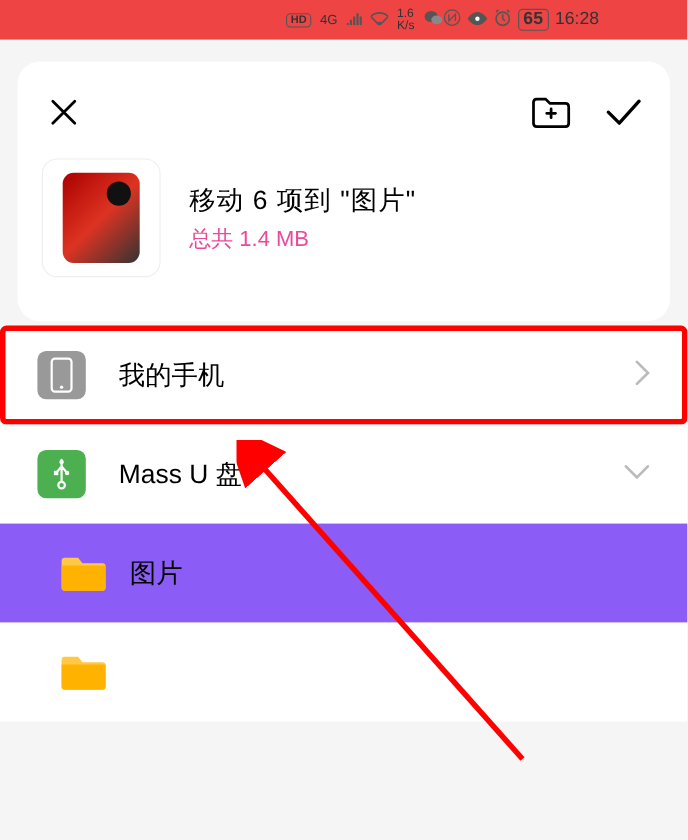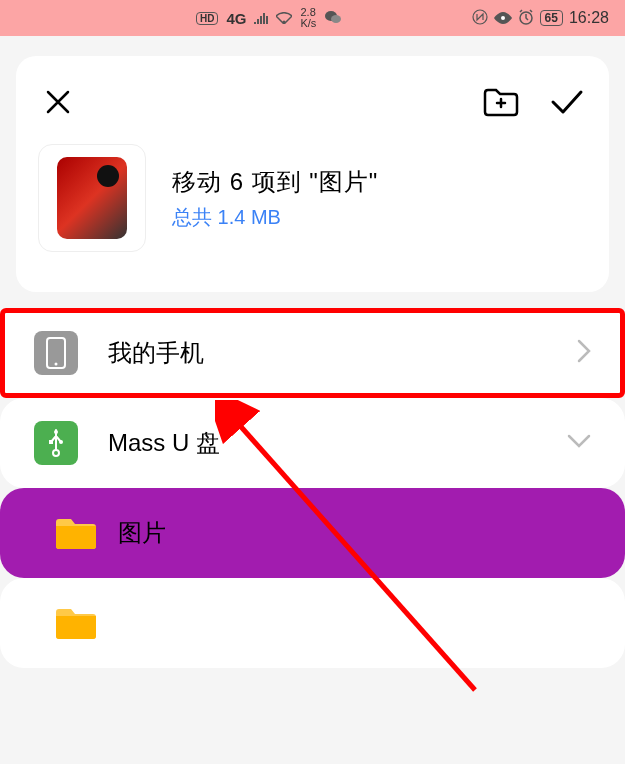--- a/index.html
+++ b/index.html
@@ -6,24 +6,24 @@
     body {
       width: 625px;
       height: 764px;
       background: #f5f5f5;
       font-family: -apple-system, BlinkMacSystemFont, "Segoe UI", sans-serif;
       overflow: hidden;
       position: relative;
     }
     .status-bar {
       height: 36px;
-      background: #fca5a5;
-      display: flex;
-      align-items: center;
-      justify-content: space-between;
+      background: #ef4444;
+      display: flex;
+      align-items: center;
+      justify-content: center;
       padding: 0 16px;
       font-size: 15px;
       color: #333;
     }
     .status-left {
       display: flex;
       align-items: center;
       gap: 8px;
       margin-left: 180px;
     }
@@ -33,32 +33,32 @@
       gap: 6px;
     }
     .hd-badge {
       border: 1.5px solid #555;
       border-radius: 4px;
       padding: 0 3px;
       font-size: 10px;
       font-weight: bold;
     }
     .signal-4g {
-      font-size: 15px;
-      font-weight: bold;
+      font-size: 12px;
+      font-weight: normal;
     }
     .speed-text {
       font-size: 11px;
       line-height: 1;
     }
     .battery-badge {
       border: 1.5px solid #555;
       border-radius: 4px;
       padding: 0 4px;
-      font-size: 12px;
+      font-size: 16px;
       font-weight: bold;
     }
     .time-text {
       font-size: 16px;
       font-weight: 400;
     }
     .card {
       margin: 20px 16px 0;
       background: #fff;
       border-radius: 20px;
@@ -122,44 +122,43 @@
       flex-direction: column;
       gap: 6px;
     }
     .move-title {
       font-size: 24px;
       color: #000;
       letter-spacing: 1px;
     }
     .move-subtitle {
       font-size: 20px;
-      color: #3b82f6;
+      color: #ec4899;
     }
     .list {
-      margin-top: 16px;
+      margin-top: 4px;
     }
     .list-item {
       display: flex;
       align-items: center;
       height: 90px;
       background: #fff;
       padding: 16px 34px;
       position: relative;
-      border-radius: 24px;
     }
     .list-item.highlighted {
       border: 5px solid #ff0000;
       border-radius: 6px;
       padding: 0 29px;
     }
     .list-item.sub-item {
       padding-left: 54px;
     }
     .list-item.selected {
-      background: #a21caf;
+      background: #8b5cf6;
     }
     .item-icon {
       width: 44px;
       height: 44px;
       border-radius: 8px;
       display: flex;
       align-items: center;
       justify-content: center;
       flex-shrink: 0;
     }
@@ -204,21 +203,21 @@
           <path d="M0 10h2v2H0zm3-3h2v5H3zm3-3h2v8H6zm3-3h2v11H9zm3 3h2v8h-2z" fill="#555"></path>
         </svg>
     </span>
     <span>
       <svg width="16" height="12" viewBox="0 0 16 12">
           <path d="M8 12L0 4c4.4-4.4 11.6-4.4 16 0l-8 8z" fill="none" stroke="#555" stroke-width="1.5"></path>
           <circle cx="8" cy="10" r="1.5" fill="#555"></circle>
         </svg>
     </span>
     <span class="speed-text">
-      <span>2.8</span><br><span>K/s</span>
+      <span>1.6</span><br><span>K/s</span>
     </span>
     <span>
       <svg width="18" height="16" viewBox="0 0 18 16">
           <ellipse cx="7" cy="7" rx="6" ry="5" fill="#555"></ellipse>
           <ellipse cx="12" cy="10" rx="5" ry="4" fill="#888"></ellipse>
         </svg>
     </span>
   </div>
   <div class="status-right">
     <span>

